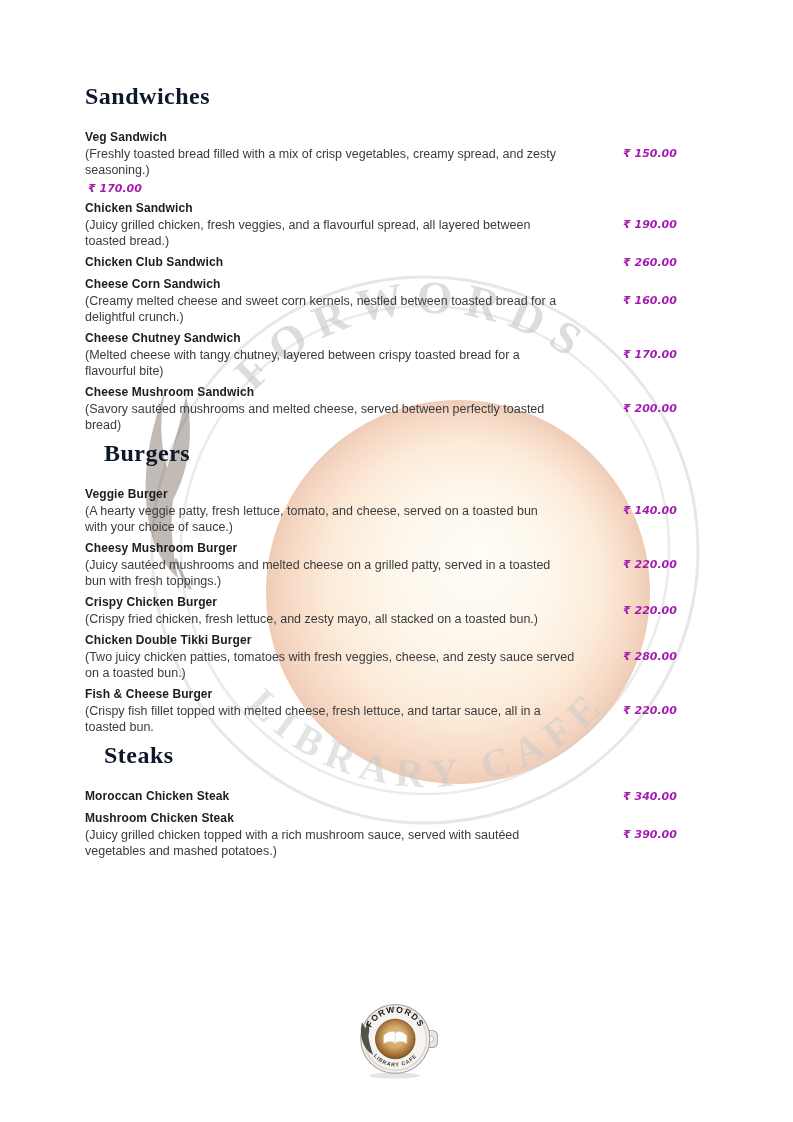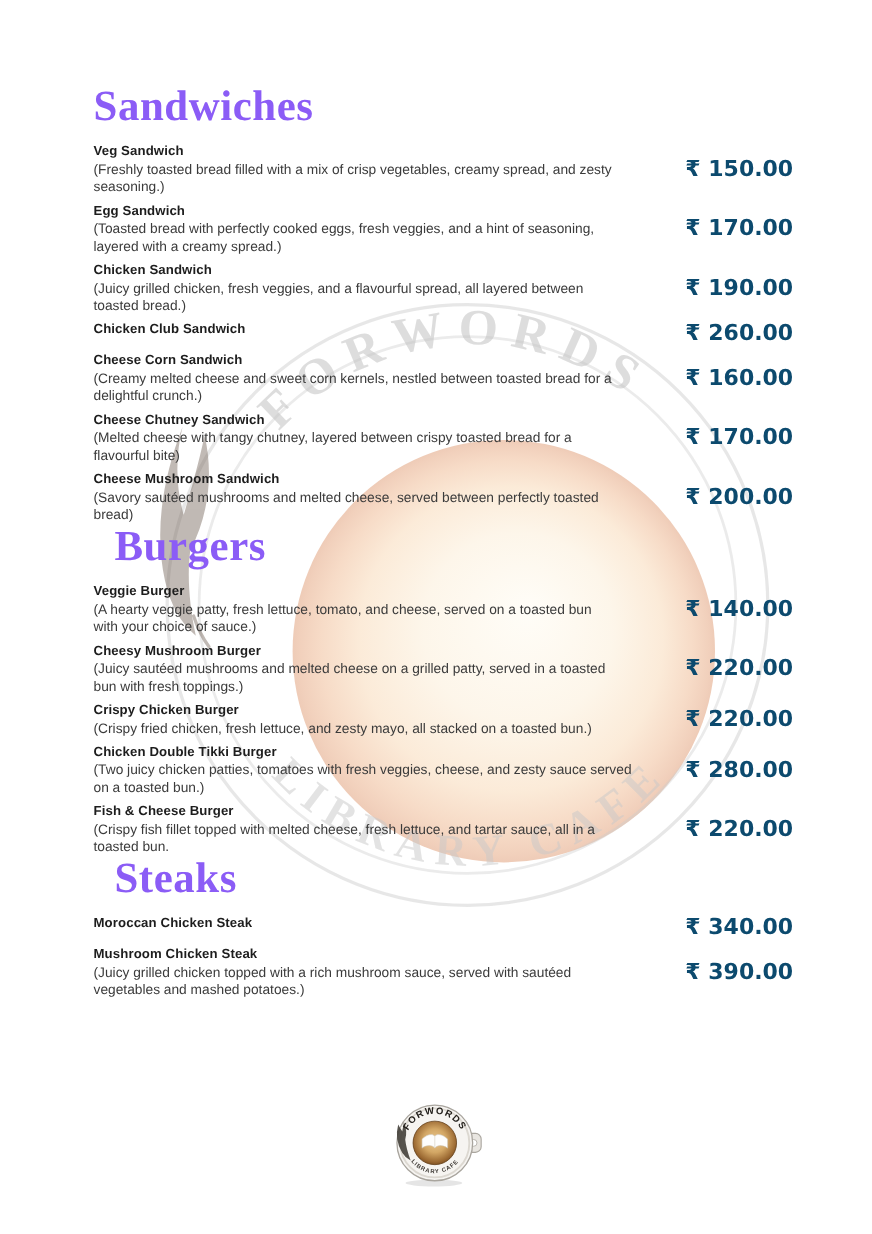--- a/index.html
+++ b/index.html
@@ -17,44 +17,45 @@
     z-index:0;pointer-events:none;
   }
   
   .content{
     position:relative;z-index:1;
     padding:80px 105px 0 85px;
   }
   h2.section-title{
     font-family:"Liberation Serif","DejaVu Serif",serif;
     font-weight:700;
-    font-size:39px;line-height:33px;
+    font-size:24px;line-height:33px;
     letter-spacing:.5px;
-    color:#8b5cf6;
+    color:#0f172a;
     margin:0 0 15px 0;
   }
   h2.section-title.not-first{margin-top:4px;margin-left:19px;}
   .menu-item{display:flex;margin:0 0 4px 0;}
   .item-text{width:535px;flex:0 0 auto;}
   .item-name{
     font-size:12px;font-weight:700;color:#1d1d1d;
     line-height:18px;margin:0;letter-spacing:.1px;
   }
   .item-desc{
     font-size:12.5px;color:#3b3b3b;
     line-height:16px;margin:0;
     white-space:pre-line;
   }
   .item-price{
     flex:1 1 auto;
     display:flex;align-items:center;justify-content:flex-start;
     padding-left:3px;
-    font-size:20px;font-weight:700;color:#0c4a6e;
+    font-size:11px;font-weight:700;color:#a21caf;
     white-space:nowrap;
     font-family:"DejaVu Sans","Liberation Sans",sans-serif;
+    font-style:italic;
   }
   
   .footer-badge{
     position:absolute;left:354px;top:996px;
     width:86px;height:86px;z-index:1;
   }
 </style>
 </head>
 <body>
 
@@ -105,25 +106,20 @@
     <div class="menu-item">
       <div class="item-text">
         <p class="item-name">Veg Sandwich</p>
         <p class="item-desc">(Freshly toasted bread filled with a mix of crisp vegetables, creamy spread, and zesty
 seasoning.)</p>
       </div>
       <div class="item-price">₹ 150.00</div>
     </div>
 
     <div class="menu-item">
-      <div class="item-text">
-        <p class="item-name">Egg Sandwich</p>
-        <p class="item-desc">(Toasted bread with perfectly cooked eggs, fresh veggies, and a hint of seasoning,
-layered with a creamy spread.)</p>
-      </div>
       <div class="item-price">₹ 170.00</div>
     </div>
 
     <div class="menu-item">
       <div class="item-text">
         <p class="item-name">Chicken Sandwich</p>
         <p class="item-desc">(Juicy grilled chicken, fresh veggies, and a flavourful spread, all layered between
 toasted bread.)</p>
       </div>
       <div class="item-price">₹ 190.00</div>

